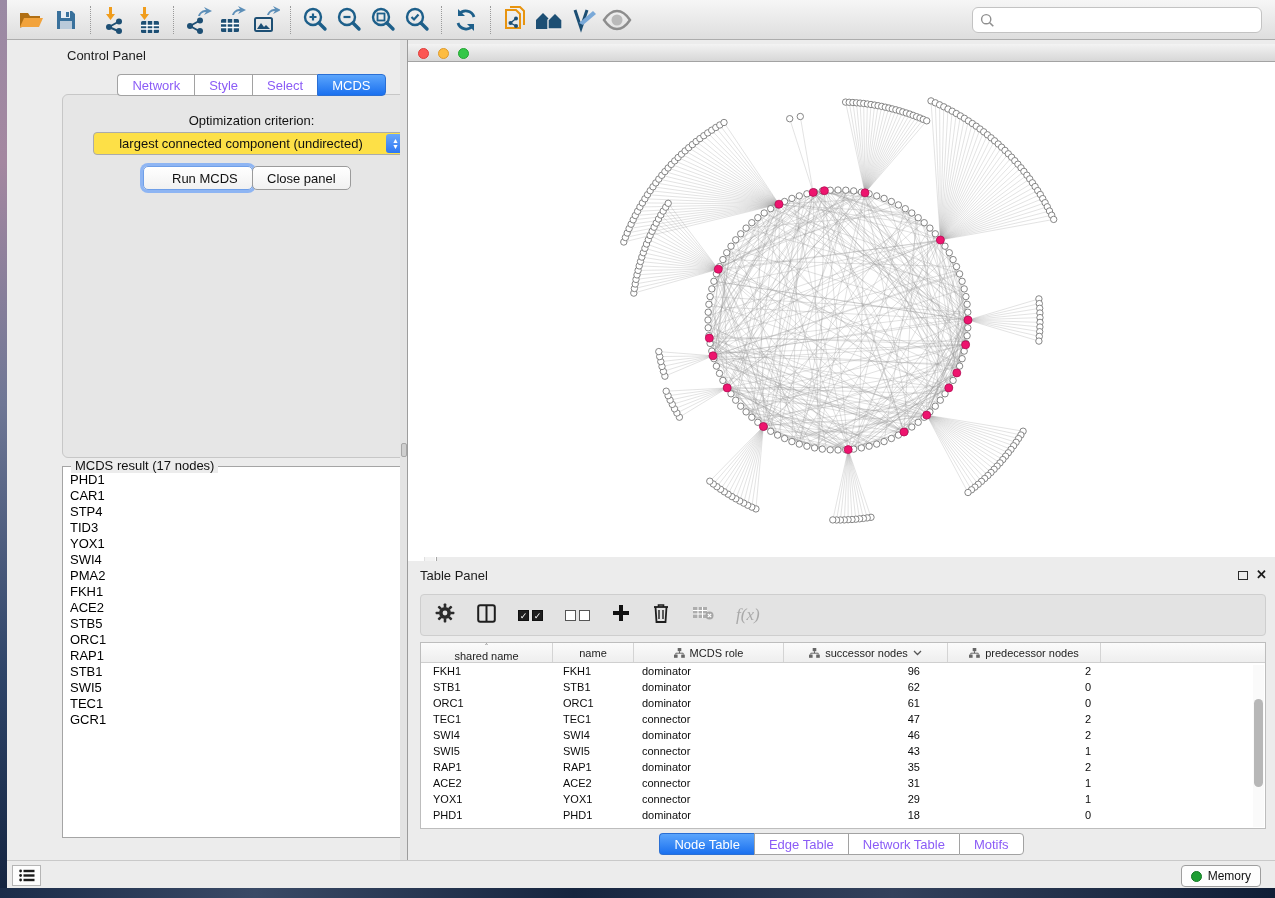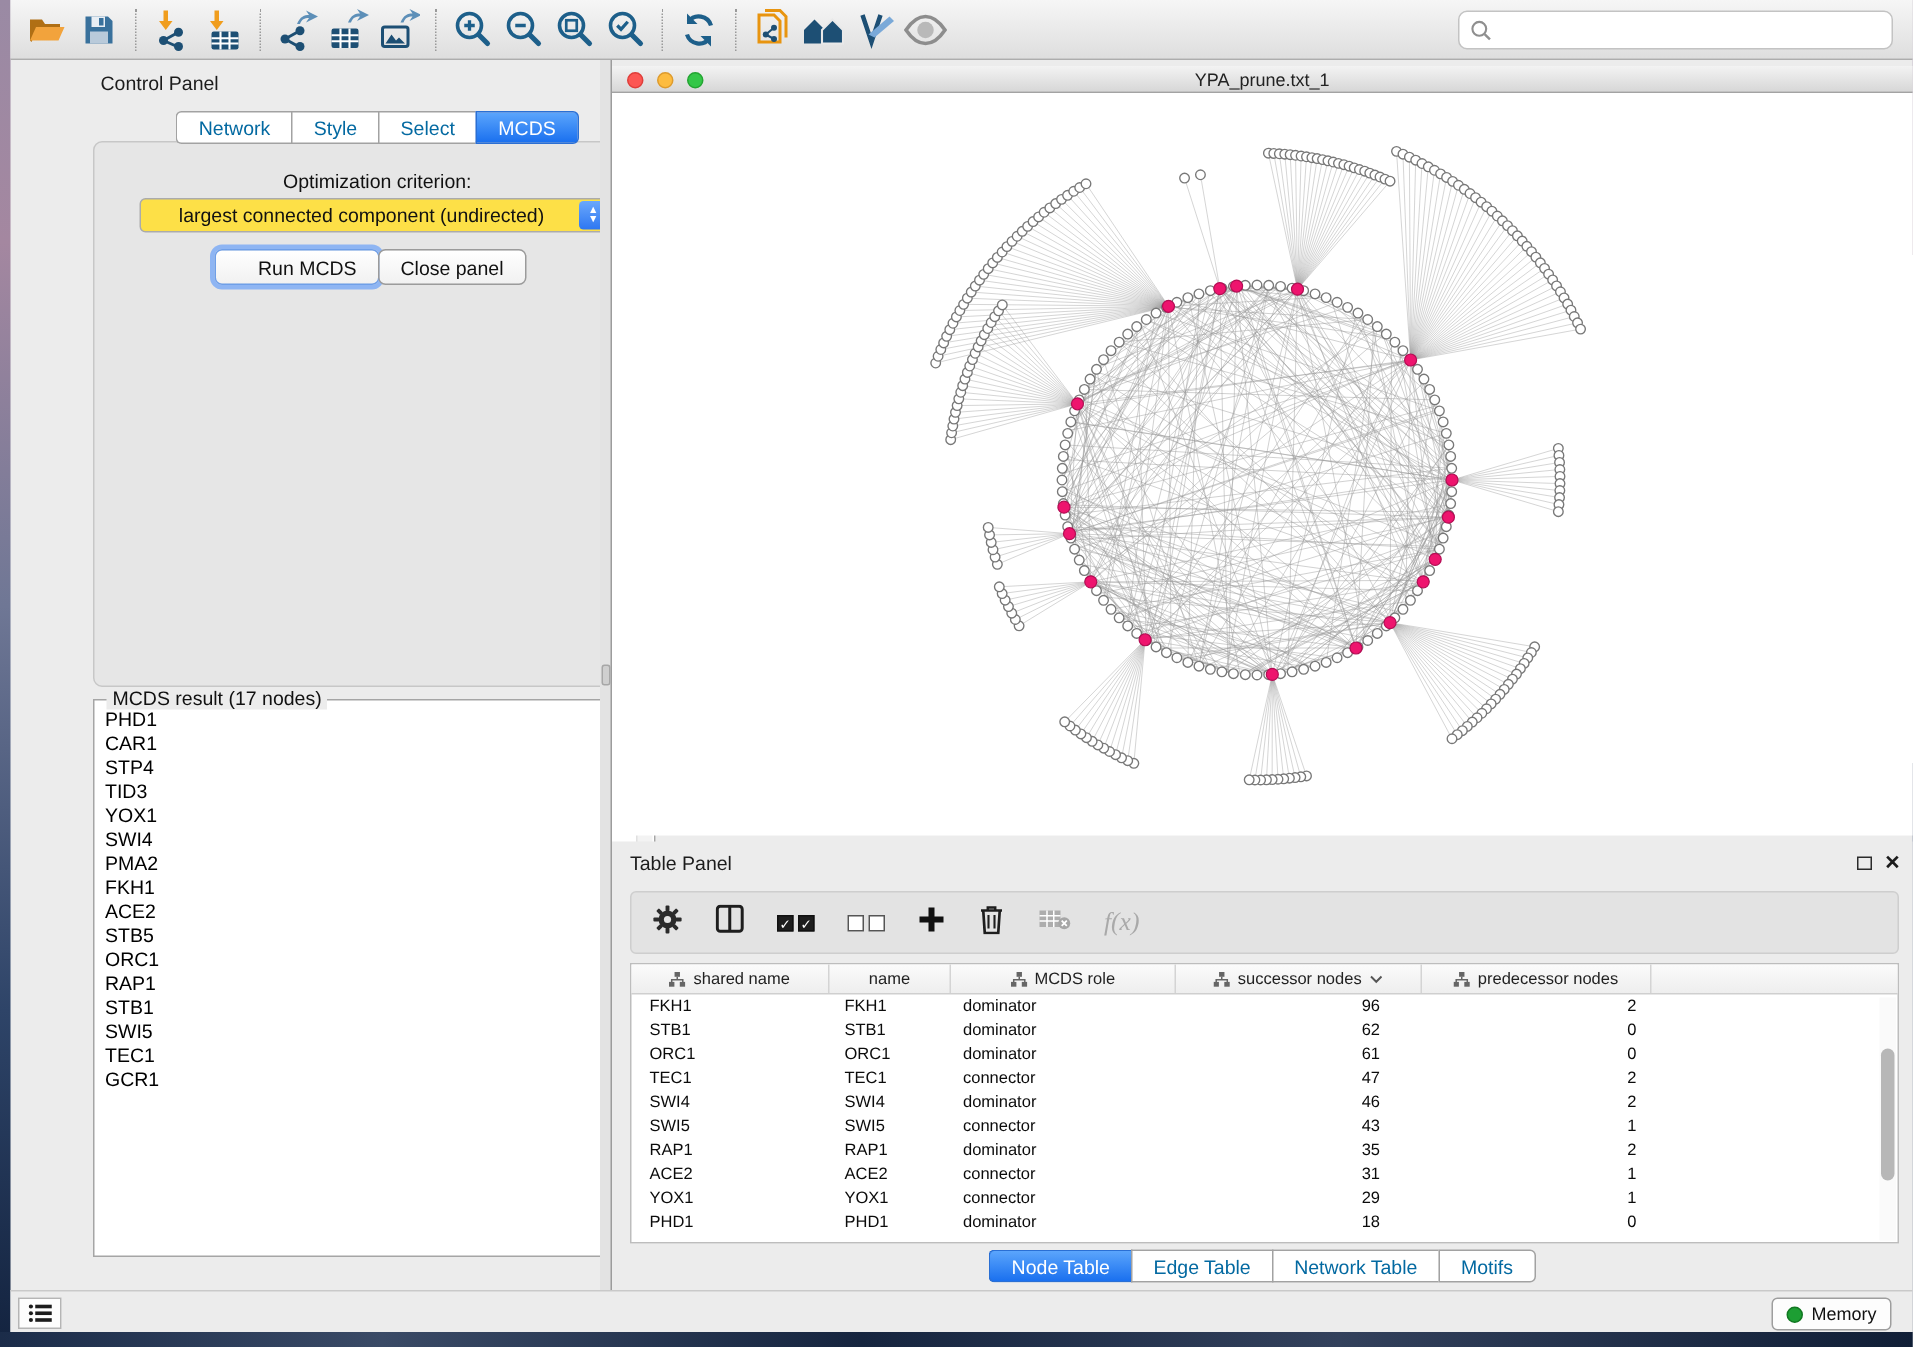--- a/index.html
+++ b/index.html
@@ -27,21 +27,21 @@
   
   #control-panel { position:absolute; left:0; top:40px; width:393px; height:820px; background:#ececec;margin-left:48px; }
   .panel-title-row { position:relative; height:28px; }
   .panel-title { position:absolute; left:12px; top:8px; font-size:13px; color:#1c1c1c; }
   .float-icon { position:absolute; top:9px; width:10px; height:9px; border:1.5px solid #2b2b2b; background:transparent; }
   .close-icon { position:absolute; top:6px; font-size:13px; font-weight:bold; color:#1b1b1b; }
   #cp-float { right:28px; } #cp-close { right:9px; }
 
   .tab-row { display:flex; justify-content:center; position:relative; z-index:2; }
   #cp-tabs { margin-top:6px; }
-  .tab { height:22px; padding:0 14px; font-size:13px; color:#0369a1; background:#fff;
+  .tab { height:22px; padding:0 14px; font-size:13px; color:#8b5cf6; background:#fff;
     border:1px solid #a2a2a2; border-right-width:0; display:flex; align-items:center; }
   .tab:first-child { border-radius:4px 0 0 4px; }
   .tab:last-child { border-radius:0 4px 4px 0; border-right-width:1px; }
   .tab.active { background:linear-gradient(#5ba5fc,#1a70ef); color:#fff; border-color:#2a6fd4; }
 
   #cp-box { position:absolute; left:7px; top:54px; width:378px; height:364px;
     background:#e6e6e6; border:1px solid #c7c7c7; border-radius:6px; }
   #opt-label { position:absolute; left:0; width:100%; top:73px; text-align:center; font-size:13px; color:#111; }
   #criterion-select { position:absolute; left:38px; top:92px; width:314px; height:23px; background:#fde047;
     border:1px solid #ababab; border-radius:4px; font-size:13px; color:#111;
@@ -83,21 +83,21 @@
   #tp-title { position:absolute; left:12px; top:7px; font-size:13px; color:#1c1c1c; }
   #tp-float { right:27px; top:10px; } #tp-close { right:8px; top:6px; }
   #tp-toolbar { position:absolute; left:12px; right:9px; top:33px; height:42px;
     background:#e3e3e3; border:1px solid #cecece; border-radius:4px;
     display:flex; align-items:center; padding-left:14px; gap:22px; }
   .fx-label { font-family:"Liberation Serif", serif; font-style:italic; font-size:17px; color:#a9a9a9; }
   #tp-table { position:absolute; left:12px; right:9px; top:81px; height:187px; background:#fff; border:1px solid #bdbdbd; }
   #tp-header { display:flex; height:20px; border-bottom:1px solid #cfcfcf; background:linear-gradient(#fbfbfb,#eeeeee); }
   .th { display:flex; align-items:center; justify-content:center; gap:5px; font-size:11px; color:#222;
     border-right:1px solid #d4d4d4; height:100%; }
-  .th:nth-child(1){width:132px;} .th:nth-child(2){width:81px;} .th:nth-child(3){width:150px;}
+  .th:nth-child(1){width:132px;flex-direction:column;} .th:nth-child(2){width:81px;} .th:nth-child(3){width:150px;}
   .th:nth-child(4){width:164px;} .th:nth-child(5){width:153px;}
   .tp-row { display:flex; height:16px; font-size:11px; color:#0b0b0b; align-items:center; }
   .td { height:100%; display:flex; align-items:center; }
   .td.c0 { width:132px; padding-left:12px; }
   .td.c1 { width:81px; padding-left:10px; }
   .td.c2 { width:150px; padding-left:8px; }
   .td.c3 { width:164px; justify-content:flex-end; padding-right:28px; }
   .td.c4 { width:153px; justify-content:flex-end; padding-right:10px; }
   #tp-vscroll { position:absolute; right:1px; top:22px; width:11px; bottom:1px; background:#fafafa; }
   #tp-thumb { position:absolute; right:1px; top:34px; width:9px; height:88px; background:#b7b7b7; border-radius:5px; }
@@ -315,21 +315,20 @@
 
   <div id="splitter">
     <div id="splitter-handle"></div>
   </div>
 
   <div id="net-window">
     <div id="net-titlebar">
       <span class="traffic" id="tl-red"></span>
       <span class="traffic" id="tl-yellow"></span>
       <span class="traffic" id="tl-green"></span>
-      <span id="net-title">YPA_prune.txt_1</span>
     </div>
     <div id="net-canvas">
       <svg id="net-svg" width="867" height="495">
           <path d="M371.0 142.2L300.0 257.6M371.0 142.2L559.9 262.1M371.0 142.2L407.0 130.1M371.0 142.2L304.2 225.1M371.0 142.2L372.7 374.7M371.0 142.2L519.1 163.4M371.0 142.2L303.5 287.8M371.0 142.2L387.6 135.1M371.0 142.2L533.3 336.9M371.0 142.2L475.1 136.1M371.0 142.2L343.4 354.9M371.0 142.2L305.1 294.0M371.0 142.2L329.1 339.9M371.0 142.2L418.7 387.5M371.0 142.2L390.5 134.2M371.0 142.2L327.5 178.0M405.2 130.4L552.6 301.1M405.2 130.4L300.0 260.0M405.2 130.4L476.4 136.6M405.2 130.4L559.8 251.7M405.2 130.4L453.6 130.2M405.2 130.4L548.6 311.2M405.2 130.4L324.3 182.3M405.2 130.4L559.4 270.6M405.2 130.4L314.6 198.2M405.2 130.4L362.3 369.0M405.2 130.4L552.4 301.8M405.2 130.4L519.5 352.3M405.2 130.4L410.7 386.6M405.2 130.4L558.6 238.9M405.2 130.4L411.2 129.4M405.2 130.4L358.7 366.7M416.4 128.7L558.8 275.4M416.4 128.7L304.3 291.1M416.4 128.7L440.1 387.6M416.4 128.7L404.4 130.5M416.4 128.7L461.2 131.8M416.4 128.7L310.1 207.8M416.4 128.7L453.6 130.2M416.4 128.7L522.5 166.7M416.4 128.7L516.1 160.6M416.4 128.7L520.1 164.3M416.4 128.7L331.8 172.8M416.4 128.7L300.4 267.9M416.4 128.7L346.2 357.4M416.4 128.7L411.0 386.6M416.4 128.7L314.0 199.3M416.4 128.7L455.6 130.6M457.0 130.8L396.1 132.5M457.0 130.8L304.1 290.5M457.0 130.8L310.6 206.5M457.0 130.8L556.0 290.1M457.0 130.8L502.6 365.8M457.0 130.8L312.9 314.5M457.0 130.8L551.5 304.3M457.0 130.8L535.6 333.8M457.0 130.8L409.2 386.3M457.0 130.8L559.1 242.7M457.0 130.8L323.8 183.0M457.0 130.8L507.4 153.6M457.0 130.8L304.3 291.0M457.0 130.8L450.6 386.4M457.0 130.8L391.0 382.0M457.0 130.8L424.7 128.1M532.4 178.0L316.7 321.8M532.4 178.0L547.6 313.4M532.4 178.0L357.3 365.8M532.4 178.0L408.8 386.3M532.4 178.0L378.5 138.6M532.4 178.0L416.5 128.7M532.4 178.0L300.2 265.8M532.4 178.0L300.1 253.9M532.4 178.0L529.1 342.1M532.4 178.0L442.1 387.4M532.4 178.0L309.6 208.9M532.4 178.0L304.2 225.1M532.4 178.0L340.0 351.9M532.4 178.0L535.6 182.2M532.4 178.0L554.5 220.4M532.4 178.0L554.0 297.0M560.0 258.0L304.7 292.6M560.0 258.0L513.1 158.0M560.0 258.0L518.3 353.4M560.0 258.0L428.4 128.0M560.0 258.0L484.1 376.2M560.0 258.0L306.0 219.1M560.0 258.0L518.2 353.5M560.0 258.0L541.5 191.1M560.0 258.0L374.0 140.7M560.0 258.0L466.8 382.7M560.0 258.0L550.9 305.8M560.0 258.0L522.3 166.4M560.0 258.0L536.8 183.9M560.0 258.0L339.7 351.5M560.0 258.0L321.9 185.7M560.0 258.0L300.7 244.4M557.6 282.8L519.6 352.1M557.6 282.8L324.4 333.9M557.6 282.8L301.0 274.5M557.6 282.8L451.1 129.7M557.6 282.8L306.4 298.1M557.6 282.8L551.9 212.9M557.6 282.8L556.8 286.5M557.6 282.8L508.7 361.5M557.6 282.8L404.2 385.4M557.6 282.8L304.4 291.4M557.6 282.8L351.9 154.1M557.6 282.8L487.9 374.4M557.6 282.8L512.5 157.5M557.6 282.8L396.8 132.3M557.6 282.8L410.0 386.4M557.6 282.8L557.5 232.5M548.8 310.9L420.6 128.3M548.8 310.9L420.4 387.6M548.8 310.9L552.3 213.8M548.8 310.9L374.6 140.4M548.8 310.9L393.9 382.9M548.8 310.9L559.7 249.4M548.8 310.9L424.6 387.9M548.8 310.9L558.7 276.5M548.8 310.9L450.7 386.3M548.8 310.9L312.0 203.5M548.8 310.9L524.1 168.3M548.8 310.9L441.2 128.5M548.8 310.9L555.0 293.6M548.8 310.9L559.1 242.9M548.8 310.9L553.5 298.5M548.8 310.9L450.9 386.3M540.8 325.9L320.5 188.0M540.8 325.9L559.5 269.1M540.8 325.9L543.5 321.4M540.8 325.9L454.7 130.4M540.8 325.9L301.1 241.1M540.8 325.9L435.1 128.1M540.8 325.9L506.7 153.0M540.8 325.9L345.2 356.5M540.8 325.9L479.4 137.8M540.8 325.9L532.8 337.6M540.8 325.9L383.3 379.3M540.8 325.9L555.4 223.8M540.8 325.9L419.9 387.6M540.8 325.9L421.8 387.7M540.8 325.9L558.5 238.4M540.8 325.9L533.1 337.2M518.7 353.1L559.7 249.6M518.7 353.1L449.1 386.6M518.7 353.1L308.2 303.5M518.7 353.1L325.9 335.8M518.7 353.1L548.5 204.5M518.7 353.1L379.0 377.6M518.7 353.1L519.7 163.9M518.7 353.1L559.6 248.1M518.7 353.1L354.2 363.6M518.7 353.1L345.5 159.2M518.7 353.1L300.2 264.9M518.7 353.1L544.5 319.6M518.7 353.1L375.5 376.0M518.7 353.1L332.5 172.0M518.7 353.1L532.4 338.2M518.7 353.1L312.8 314.2M496.0 370.0L437.5 387.8M496.0 370.0L302.2 281.5M496.0 370.0L318.4 191.3M496.0 370.0L507.9 153.9M496.0 370.0L364.1 370.0M496.0 370.0L416.8 128.7M496.0 370.0L338.8 350.6M496.0 370.0L403.5 130.7M496.0 370.0L512.6 358.4M496.0 370.0L418.9 128.5M496.0 370.0L559.2 243.7M496.0 370.0L307.2 300.7M496.0 370.0L559.2 272.7M496.0 370.0L526.6 345.0M496.0 370.0L300.1 262.4M496.0 370.0L559.1 272.9M440.2 387.6L352.5 153.6M440.2 387.6L376.7 376.6M440.2 387.6L549.8 308.6M440.2 387.6L303.3 287.0M440.2 387.6L302.6 231.9M440.2 387.6L541.8 324.3M440.2 387.6L319.1 325.8M440.2 387.6L340.0 351.8M440.2 387.6L300.2 265.8M440.2 387.6L558.0 235.5M440.2 387.6L363.2 369.5M440.2 387.6L333.9 345.5M440.2 387.6L496.3 369.8M440.2 387.6L496.4 146.3M440.2 387.6L472.2 380.9M440.2 387.6L384.3 136.3M355.4 364.5L300.8 244.0M355.4 364.5L363.5 369.7M355.4 364.5L311.9 312.3M355.4 364.5L307.4 214.8M355.4 364.5L367.8 372.1M355.4 364.5L309.5 306.8M355.4 364.5L555.3 292.5M355.4 364.5L447.5 129.2M355.4 364.5L393.0 133.4M355.4 364.5L542.1 192.2M355.4 364.5L531.9 338.8M355.4 364.5L465.4 383.1M355.4 364.5L310.3 207.2M355.4 364.5L500.6 148.9M355.4 364.5L415.0 387.1M355.4 364.5L411.4 386.7M319.2 325.9L505.2 364.0M319.2 325.9L537.0 331.9M319.2 325.9L435.1 387.9M319.2 325.9L308.6 304.6M319.2 325.9L302.5 232.6M319.2 325.9L515.8 160.3M319.2 325.9L375.7 376.1M319.2 325.9L419.4 128.4M319.2 325.9L541.5 324.9M319.2 325.9L515.2 356.2M319.2 325.9L506.0 152.5M319.2 325.9L439.8 387.6M319.2 325.9L559.0 274.1M319.2 325.9L466.2 382.8M319.2 325.9L440.3 128.4M319.2 325.9L315.6 196.3M305.0 293.8L511.0 156.3M305.0 293.8L492.9 371.8M305.0 293.8L552.2 302.4M305.0 293.8L306.9 299.9M305.0 293.8L551.6 212.0M305.0 293.8L311.2 310.7M305.0 293.8L393.8 382.9M305.0 293.8L540.5 326.5M305.0 293.8L551.1 210.8M305.0 293.8L466.3 382.8M305.0 293.8L525.5 346.2M305.0 293.8L469.0 134.0M305.0 293.8L362.2 368.9M305.0 293.8L560.0 255.2M305.0 293.8L417.5 128.6M305.0 293.8L312.1 312.8M301.3 276.1L550.2 208.4M301.3 276.1L521.3 350.5M301.3 276.1L315.6 319.8M301.3 276.1L531.5 176.8M301.3 276.1L342.5 354.1M301.3 276.1L458.0 385.0M301.3 276.1L558.2 279.5M301.3 276.1L351.0 154.8M301.3 276.1L313.5 200.3M301.3 276.1L383.5 136.6M301.3 276.1L302.4 282.8M301.3 276.1L464.1 383.4M301.3 276.1L373.8 375.2M301.3 276.1L400.5 384.6M301.3 276.1L438.8 387.7M301.3 276.1L353.0 153.2M310.3 207.2L388.4 134.8M310.3 207.2L303.3 229.0M310.3 207.2L532.9 178.6M310.3 207.2L536.9 332.0M310.3 207.2L330.5 174.3M310.3 207.2L405.0 385.6M310.3 207.2L311.6 204.3M310.3 207.2L446.1 387.0M310.3 207.2L399.3 384.3M310.3 207.2L494.7 370.8M310.3 207.2L304.9 293.4M310.3 207.2L459.3 131.3M310.3 207.2L451.1 129.7M310.3 207.2L509.7 360.7M310.3 207.2L366.6 371.5M310.3 207.2L552.5 301.5M308.4 304.1L556.2 226.9M557.9 281.4L338.1 349.9M302.1 281.4L383.9 136.4M557.9 234.6L356.2 151.0M332.7 344.2L476.1 379.6M338.1 166.1L503.8 151.0M300.0 258.0L343.8 160.7M551.6 304.1L303.8 289.1M302.1 281.4L559.8 250.2M332.7 344.2L551.6 304.1M445.7 128.9L303.8 226.9M391.3 382.1L437.8 128.2M483.4 376.5L349.8 360.3M305.9 219.3L414.3 128.9M383.9 379.6L503.8 151.0M300.2 265.8L391.3 133.9M532.3 338.2L483.4 376.5M300.2 250.2L303.8 289.1M391.3 382.1L521.9 166.1M323.0 184.2L362.7 369.3M557.9 234.6L453.4 385.9M453.4 130.1L414.3 128.9M559.8 265.8L490.4 142.9M369.6 142.9L318.7 190.7M338.1 166.1L532.3 338.2M557.9 234.6L537.0 184.2M516.2 160.7L453.4 130.1M545.1 197.6L445.7 387.1M551.6 304.1L349.8 360.3M510.2 155.7L476.1 379.6M327.7 338.2L362.7 146.7M362.7 146.7L551.6 211.9M349.8 360.3L362.7 369.3M383.9 379.6L391.3 133.9M414.3 387.1L376.6 376.5M369.6 373.1L422.2 387.8M437.8 128.2L369.6 373.1M362.7 369.3L314.9 318.4M414.3 387.1L314.9 318.4M300.2 250.2L318.7 190.7M323.0 184.2L305.9 296.7M545.1 318.4L476.1 379.6M369.6 373.1L308.4 211.9M527.3 171.8L445.7 387.1M343.8 355.3L398.9 131.8M461.1 131.8L422.2 128.2M305.9 296.7L497.3 369.3M414.3 387.1L362.7 369.3M356.2 151.0L560.0 258.0M503.8 151.0L369.6 142.9M490.4 142.9L314.9 197.6M338.1 166.1L556.2 226.9M483.4 376.5L545.1 318.4M437.8 128.2L302.1 281.4M422.2 128.2L557.9 234.6M560.0 258.0L559.1 273.7M483.4 139.5L311.5 204.6M497.3 369.3L300.9 273.7M318.7 190.7L308.4 304.1M327.7 177.8L391.3 382.1M302.1 234.6L559.8 250.2M476.1 136.4L548.5 204.6M545.1 197.6L541.3 190.7M437.8 128.2L305.9 296.7M318.7 325.3L406.6 130.1M314.9 197.6L548.5 204.6M318.7 325.3L453.4 385.9M537.0 184.2L557.9 281.4M383.9 136.4L559.1 273.7M302.1 281.4L305.9 296.7M497.3 146.7L551.6 304.1M323.0 184.2L305.9 296.7M414.3 128.9L557.9 281.4M349.8 155.7L356.2 365.0M537.0 331.8L559.8 250.2M305.9 219.3L560.0 258.0M559.8 250.2L430.0 128.0M369.6 373.1L362.7 369.3" stroke="#9a9a9a" stroke-width="0.55" opacity="0.55" fill="none"></path>
           <path d="M371.0 142.2L215.8 180.0M371.0 142.2L217.4 175.5M371.0 142.2L219.2 171.0M371.0 142.2L221.1 166.6M371.0 142.2L223.1 162.2M371.0 142.2L225.2 157.8M371.0 142.2L227.3 153.5M371.0 142.2L229.6 149.3M371.0 142.2L231.9 145.0M371.0 142.2L234.4 140.9M371.0 142.2L236.9 136.8M371.0 142.2L239.5 132.7M371.0 142.2L242.2 128.7M371.0 142.2L245.0 124.8M371.0 142.2L247.8 120.9M371.0 142.2L250.8 117.1M371.0 142.2L253.8 113.3M371.0 142.2L256.9 109.6M371.0 142.2L260.1 106.0M371.0 142.2L263.3 102.4M371.0 142.2L266.7 98.9M371.0 142.2L270.1 95.5M371.0 142.2L273.5 92.2M371.0 142.2L277.1 88.9M371.0 142.2L280.7 85.7M371.0 142.2L284.4 82.6M371.0 142.2L288.1 79.5M371.0 142.2L291.9 76.6M371.0 142.2L295.8 73.7M371.0 142.2L299.7 70.9M371.0 142.2L303.7 68.2M371.0 142.2L307.8 65.5M371.0 142.2L311.8 63.0M371.0 142.2L316.0 60.5M405.2 130.4L381.7 56.7M405.2 130.4L392.3 54.5M457.0 130.8L437.6 40.1M457.0 130.8L441.2 40.3M457.0 130.8L444.9 40.5M457.0 130.8L448.5 40.8M457.0 130.8L452.1 41.1M457.0 130.8L455.7 41.5M457.0 130.8L459.4 42.0M457.0 130.8L463.0 42.5M457.0 130.8L466.6 43.1M457.0 130.8L470.1 43.7M457.0 130.8L473.7 44.4M457.0 130.8L477.3 45.2M457.0 130.8L480.8 46.0M457.0 130.8L484.3 46.9M457.0 130.8L487.9 47.8M457.0 130.8L491.4 48.8M457.0 130.8L494.8 49.9M457.0 130.8L498.3 51.0M457.0 130.8L501.8 52.1M457.0 130.8L505.2 53.4M457.0 130.8L508.6 54.7M457.0 130.8L512.0 56.0M457.0 130.8L515.3 57.4M457.0 130.8L518.7 58.8M532.4 178.0L523.0 38.9M532.4 178.0L527.3 40.8M532.4 178.0L531.6 42.8M532.4 178.0L535.8 44.8M532.4 178.0L540.0 47.0M532.4 178.0L544.2 49.2M532.4 178.0L548.3 51.5M532.4 178.0L552.4 53.9M532.4 178.0L556.4 56.3M532.4 178.0L560.4 58.9M532.4 178.0L564.3 61.5M532.4 178.0L568.2 64.2M532.4 178.0L572.0 67.0M532.4 178.0L575.7 69.8M532.4 178.0L579.4 72.8M532.4 178.0L583.1 75.8M532.4 178.0L586.6 78.8M532.4 178.0L590.2 82.0M532.4 178.0L593.6 85.2M532.4 178.0L597.0 88.4M532.4 178.0L600.3 91.8M532.4 178.0L603.6 95.2M532.4 178.0L606.8 98.7M532.4 178.0L609.9 102.2M532.4 178.0L613.0 105.8M532.4 178.0L615.9 109.4M532.4 178.0L618.9 113.2M532.4 178.0L621.7 116.9M532.4 178.0L624.4 120.8M532.4 178.0L627.1 124.6M532.4 178.0L629.7 128.6M532.4 178.0L632.3 132.5M532.4 178.0L634.7 136.6M532.4 178.0L637.1 140.7M532.4 178.0L639.3 144.8M532.4 178.0L641.5 149.0M532.4 178.0L643.7 153.2M532.4 178.0L645.7 157.4M560.0 258.0L630.9 236.9M560.0 258.0L631.3 241.6M560.0 258.0L631.7 246.3M560.0 258.0L631.9 251.0M560.0 258.0L632.0 255.6M560.0 258.0L632.0 260.4M560.0 258.0L631.9 265.0M560.0 258.0L631.7 269.7M560.0 258.0L631.3 274.4M560.0 258.0L630.9 279.1M518.7 353.1L615.1 369.2M518.7 353.1L612.9 373.0M518.7 353.1L610.5 376.6M518.7 353.1L608.1 380.3M518.7 353.1L605.6 383.8M518.7 353.1L603.0 387.4M518.7 353.1L600.3 390.8M518.7 353.1L597.6 394.2M518.7 353.1L594.8 397.6M518.7 353.1L592.0 400.9M518.7 353.1L589.1 404.1M518.7 353.1L586.1 407.3M518.7 353.1L583.0 410.5M518.7 353.1L579.9 413.5M518.7 353.1L576.7 416.5M518.7 353.1L573.5 419.4M518.7 353.1L570.2 422.3M518.7 353.1L566.9 425.1M518.7 353.1L563.5 427.8M518.7 353.1L560.0 430.5M440.2 387.6L463.0 455.3M440.2 387.6L459.2 455.9M440.2 387.6L455.4 456.4M440.2 387.6L451.6 456.8M440.2 387.6L447.8 457.2M440.2 387.6L444.0 457.5M440.2 387.6L440.1 457.7M440.2 387.6L436.3 457.9M440.2 387.6L432.4 458.0M440.2 387.6L428.6 458.0M440.2 387.6L424.8 457.9M355.4 364.5L347.9 446.9M355.4 364.5L343.8 445.1M355.4 364.5L339.7 443.2M355.4 364.5L335.7 441.1M355.4 364.5L331.7 439.0M355.4 364.5L327.8 436.8M355.4 364.5L323.9 434.6M355.4 364.5L320.1 432.2M355.4 364.5L316.3 429.8M355.4 364.5L312.6 427.3M355.4 364.5L308.9 424.7M355.4 364.5L305.3 422.0M355.4 364.5L301.8 419.2M319.2 325.9L271.4 355.2M319.2 325.9L268.9 351.0M319.2 325.9L266.5 346.8M319.2 325.9L264.3 342.4M319.2 325.9L262.1 338.1M319.2 325.9L260.1 333.7M319.2 325.9L258.2 329.2M305.0 293.8L256.9 314.2M305.0 293.8L255.4 309.4M305.0 293.8L254.0 304.5M305.0 293.8L252.8 299.6M305.0 293.8L251.7 294.6M305.0 293.8L250.8 289.6M310.3 207.2L225.8 231.1M310.3 207.2L226.4 226.5M310.3 207.2L227.2 222.0M310.3 207.2L228.0 217.4M310.3 207.2L229.0 212.9M310.3 207.2L230.1 208.4M310.3 207.2L231.2 203.9M310.3 207.2L232.5 199.5M310.3 207.2L233.8 195.1M310.3 207.2L235.3 190.7M310.3 207.2L236.9 186.3M310.3 207.2L238.5 182.0M310.3 207.2L240.3 177.7M310.3 207.2L242.1 173.5M310.3 207.2L244.1 169.3M310.3 207.2L246.1 165.2M310.3 207.2L248.2 161.1M310.3 207.2L250.5 157.0M310.3 207.2L252.8 153.0M310.3 207.2L255.2 149.1M310.3 207.2L257.7 145.2M310.3 207.2L260.2 141.3" stroke="#9a9a9a" stroke-width="0.55" opacity="0.5" fill="none"></path>
           <g fill="#ffffff" stroke="#787878" stroke-width="0.9">
             <circle cx="430.0" cy="128.0" r="3.2"></circle>
             <circle cx="437.8" cy="128.2" r="3.2"></circle>
             <circle cx="445.7" cy="128.9" r="3.2"></circle>
             <circle cx="453.4" cy="130.1" r="3.2"></circle>

